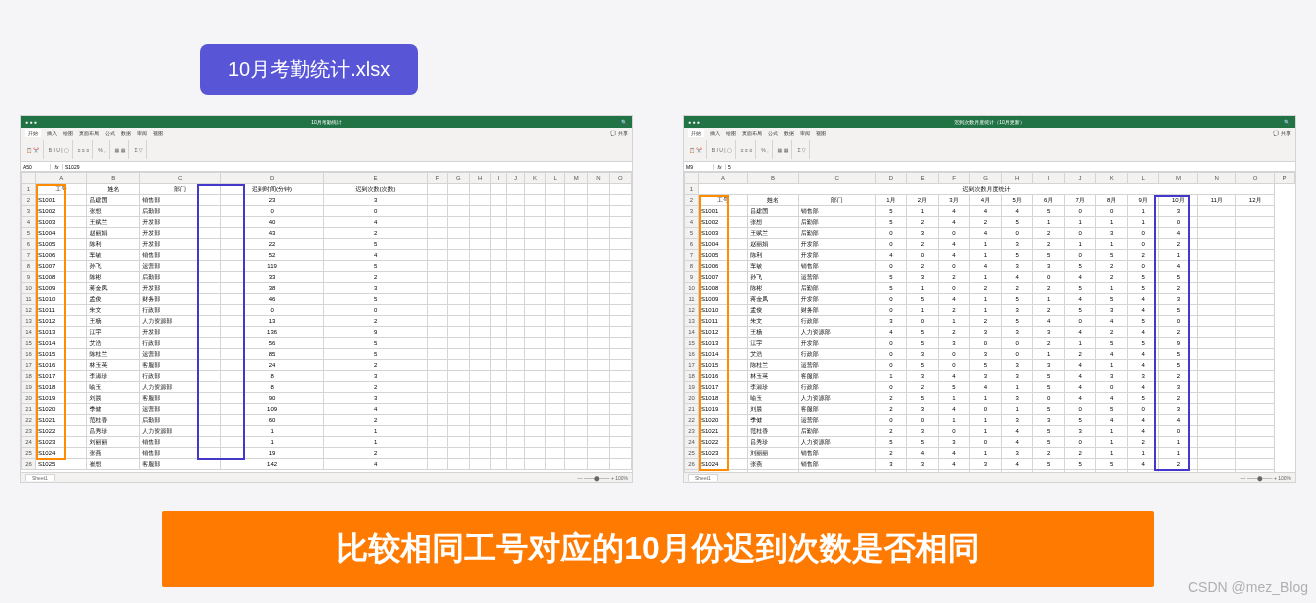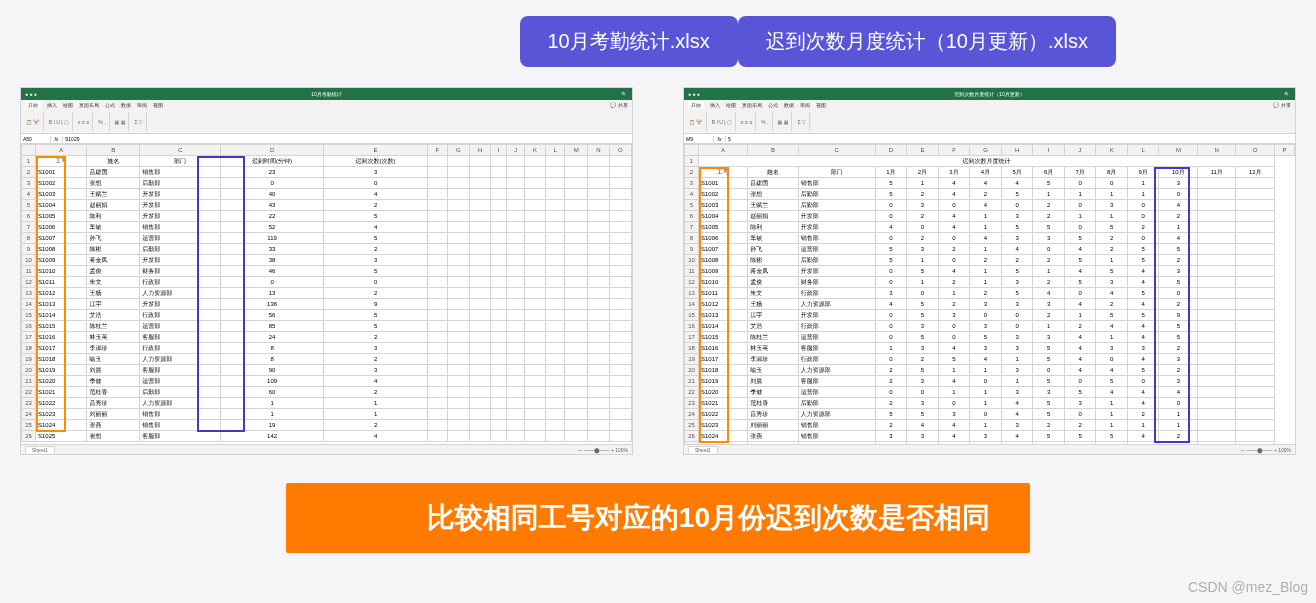--- a/index.html
+++ b/index.html
@@ -1,17 +1,17 @@
 <!DOCTYPE html>
 <html><head>
 <meta charset="utf-8">
 <style>
 *{box-sizing:border-box;margin:0;padding:0}
 body{width:1316px;height:603px;background:#f5f5f7;font-family:"Microsoft YaHei",sans-serif;position:relative;overflow:hidden}
-.top-badges{display:flex;justify-content:flex-end;padding:16px 200px 20px}
+.top-badges{display:flex;justify-content:flex-start;padding:44px 200px 20px}
 .badge{background:#5856d6;color:#fff;padding:12px 28px;border-radius:8px;font-size:20px;font-weight:500}
 .sheets{display:flex;gap:50px;padding:0 20px;justify-content:center}
 .excel{width:620px;background:#fff;border:1px solid #d4d4d4;font-size:6px;position:relative}
 .ribbon{background:#217346;height:12px;display:flex;align-items:center;color:#fff;padding:0 4px;font-size:5px;position:relative}
 .ribbon-title{position:absolute;left:50%;transform:translateX(-50%)}
 .ribbon-right{position:absolute;right:4px}
 .tabs{background:#f3f2f1;height:10px;display:flex;gap:6px;padding:0 4px;font-size:5px;align-items:center;color:#333}
 .tabs span:first-child{background:#fff;padding:1px 3px}
 .toolbar{background:#f3f2f1;height:24px;border-bottom:1px solid #d4d4d4;display:flex;gap:2px;padding:2px;font-size:5px;color:#666;align-items:center}
 .tb-group{border-right:1px solid #d4d4d4;padding:0 3px;height:100%;display:flex;align-items:center;gap:1px}
@@ -21,30 +21,29 @@
 .grid-area{height:300px;overflow:hidden;position:relative}
 table{border-collapse:collapse;width:100%;font-size:6px}
 th,td{border:1px solid #d4d4d4;padding:0 2px;height:11px;text-align:left;white-space:nowrap;background:#fff}
 th{background:#f3f2f1;text-align:center;font-weight:normal;color:#555}
 td.ctr{text-align:center}
 .merged-title{text-align:center;font-weight:normal}
 .orange-box{position:absolute;border:2px solid #ff8c00;pointer-events:none;z-index:5}
 .blue-box{position:absolute;border:2px solid #4338ca;pointer-events:none;z-index:5}
 .status-bar{height:10px;background:#f3f2f1;border-top:1px solid #d4d4d4;font-size:5px;display:flex;justify-content:space-between;padding:0 4px;align-items:center;color:#666}
 .sheet-tab{font-size:5px;padding:0 6px;background:#fff;border:1px solid #d4d4d4;border-bottom:none}
-.bottom-banner{background:#ff7a00;color:#fff;text-align:right;padding:16px 40px;font-size:28px;font-weight:700;margin:28px auto 0;width:744px;border-radius:2px}
+.bottom-banner{background:#ff7a00;color:#fff;text-align:center;padding:16px 40px;font-size:32px;font-weight:700;margin:28px auto 0;width:992px;border-radius:2px}
 .watermark{position:absolute;right:8px;bottom:8px;color:#b0b0b0;font-size:14px}
 .rh{width:14px;text-align:center;background:#f3f2f1;color:#555}
 </style>
 </head>
 <body>
 
 <div class="top-badges">
   <div class="badge">10月考勤统计.xlsx</div>
-  <div class="badge">迟到次数月度统计（10月更新）.xlsx</div>
 </div>
 
 <div class="sheets">
 
   <div class="excel">
     <div class="ribbon">
       <span>● ● ●</span>
       <span class="ribbon-title">10月考勤统计</span>
       <span class="ribbon-right">🔍</span>
     </div>

